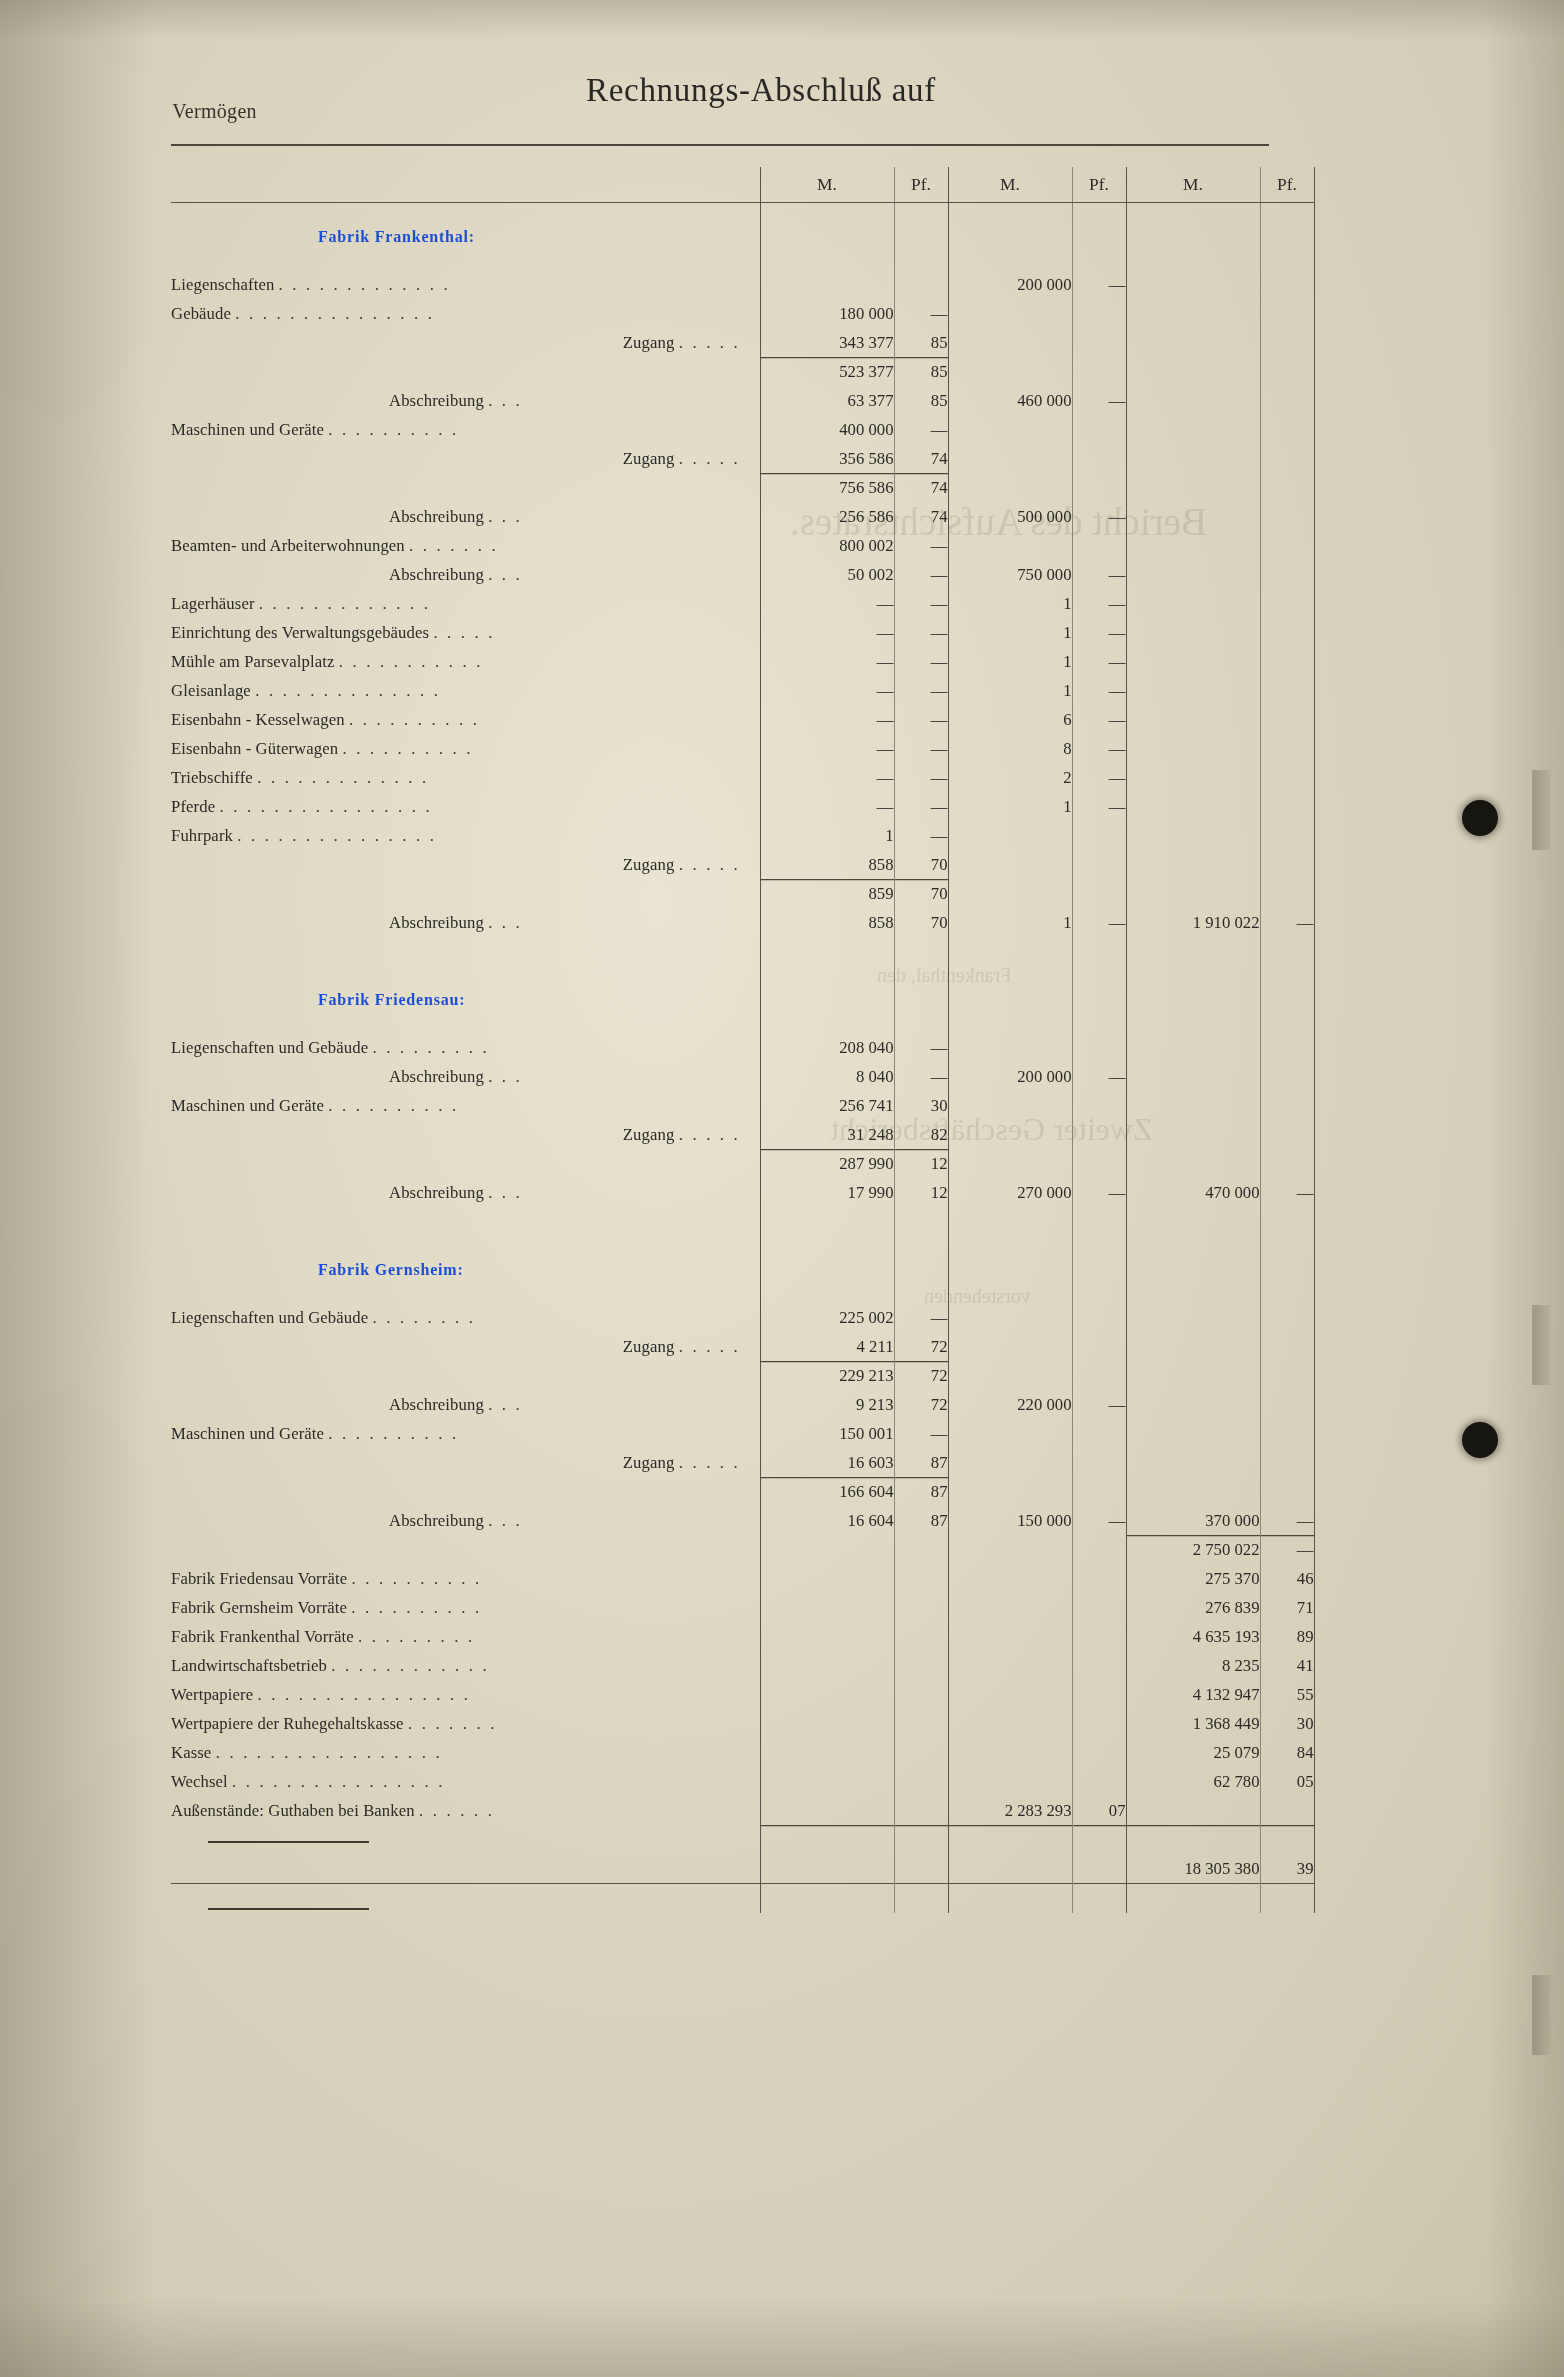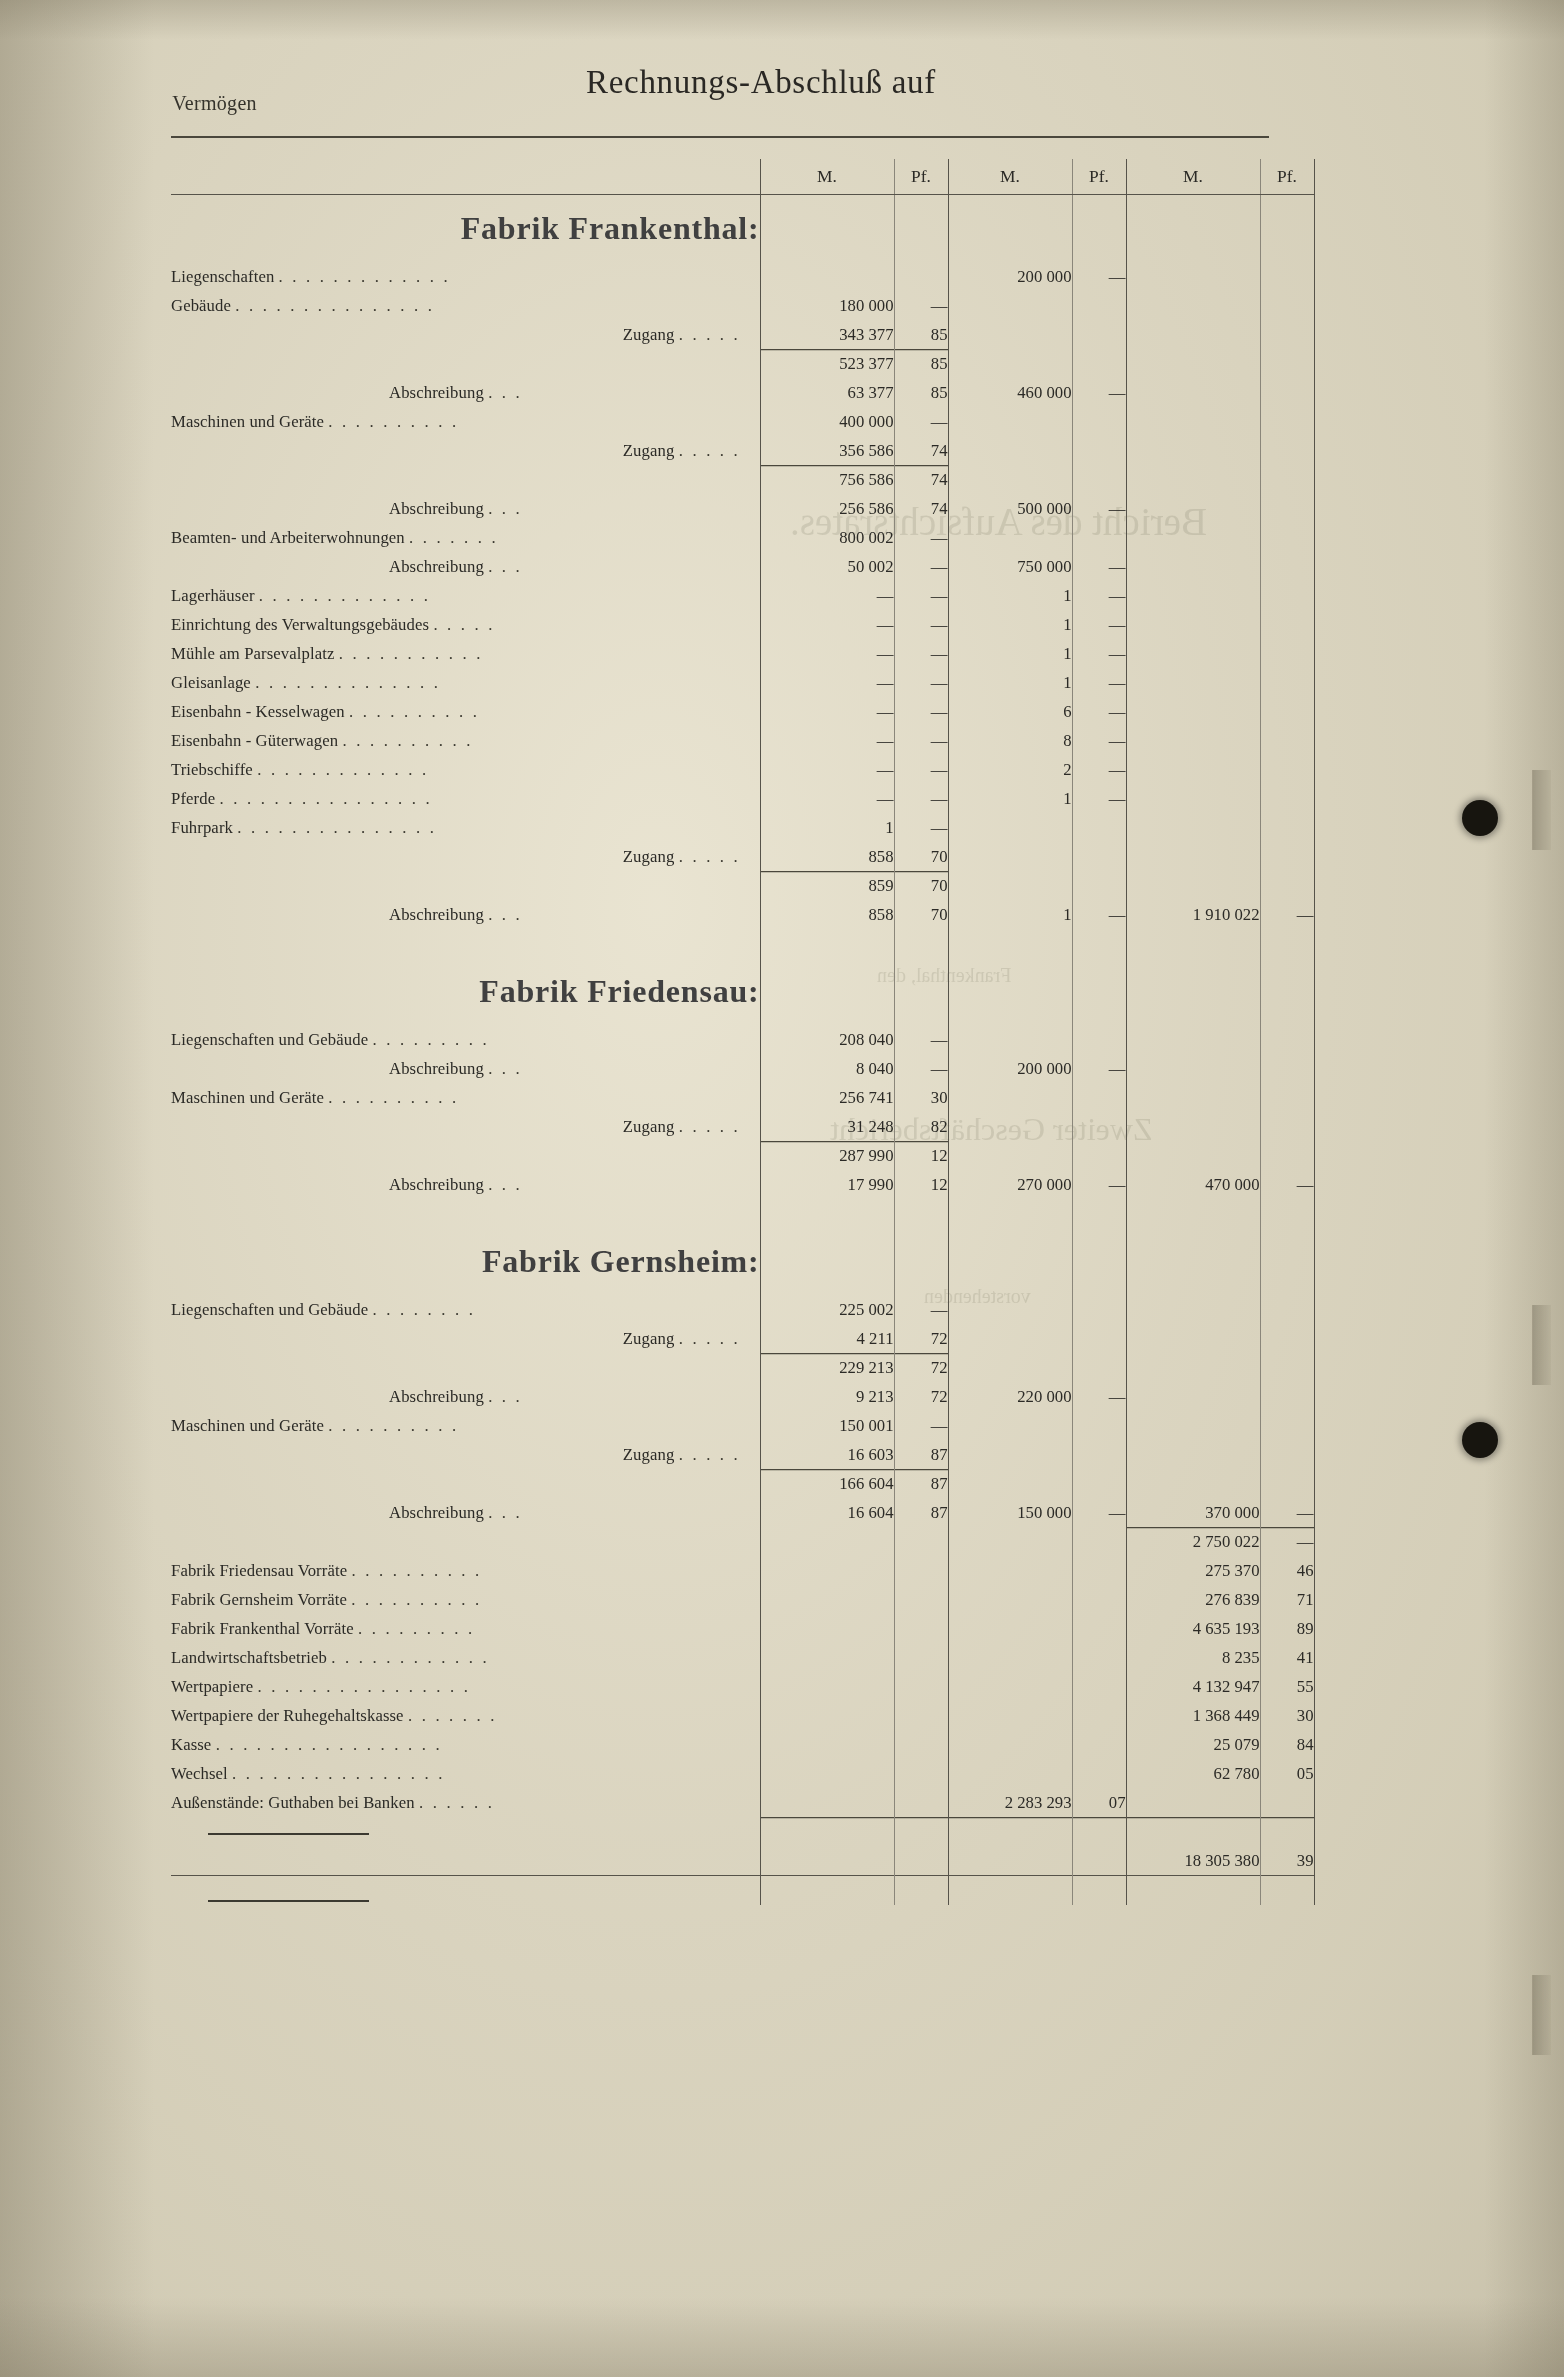--- a/index.html
+++ b/index.html
@@ -70,20 +70,21 @@
   .content {
     position: absolute;
     left: 171px;
     top: 64px;
     width: 1248px;
   }
 
   .masthead {
     position: relative;
     height: 74px;
+    margin-top: 8px;
   }
   .masthead .side-label {
     position: absolute;
     left: 1.3px;
     top: 28px;
     font-size: 20px;
     letter-spacing: 0.3px;
     color: #35332c;
   }
   .masthead .main-title {
@@ -164,26 +165,25 @@
     font-size: 17.4px;
     border-bottom: 1.3px solid #56534a;
     padding-right: 0;
   }
   tr.headrow td.num, tr.headrow td.pf { text-align: center; padding-right: 0; }
   tr.topline td { border-top: 1.3px solid #56534a; }
 
   tr.section td.secttitle {
     height: 62px;
     line-height: 67px;
-    font-size: 32px;
+    font-size: 16px;
     font-weight: bold;
     letter-spacing: 0.8px;
     padding-left: 147px;
-    color: #404040;
-    text-align: right;
+    color: #1d4ed8;
   }
 
   td.subtotal-top { box-shadow: inset 0 1.3px 0 0 #4a473c; }
 
   .spacer-row td { height: 17.4px; line-height: 17.4px; }
   .gap-row td { height: 40px; line-height: 40px; }
 
   .bottom-lines {
     position: relative;
     width: 1098px;

